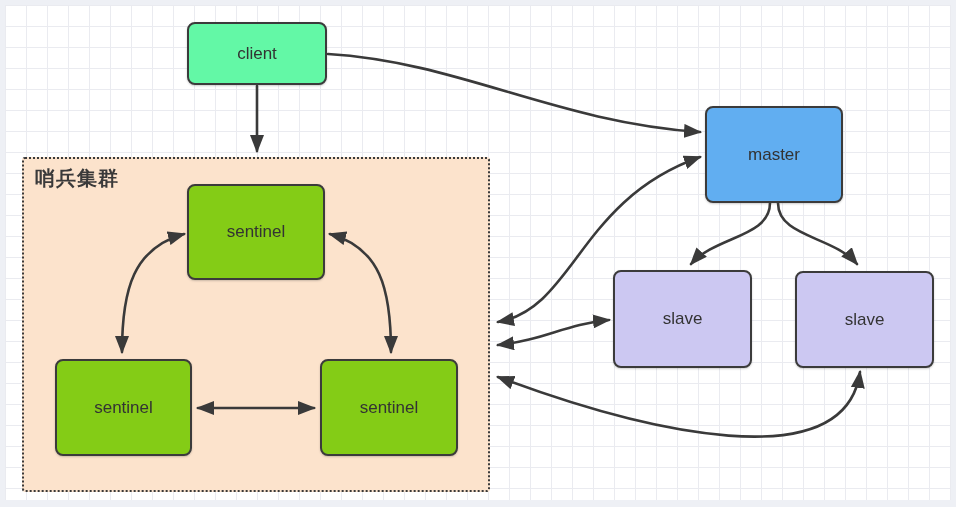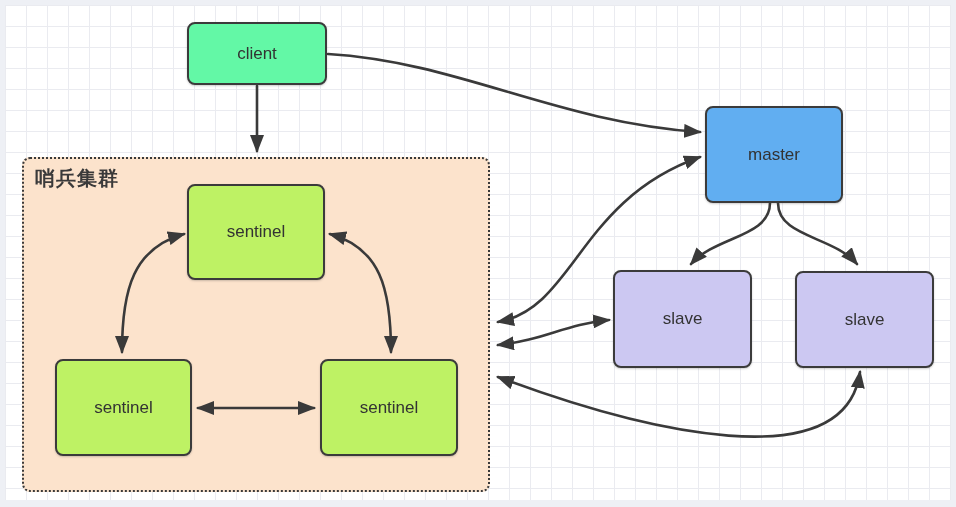--- a/index.html
+++ b/index.html
@@ -26,30 +26,30 @@
     border-radius:8px;
     display:flex;align-items:center;justify-content:center;
     font-size:17px;color:#333;
     box-sizing:border-box;
     box-shadow:0 1px 2px rgba(60,60,60,.25);
   }
   .node-client{left:187px;top:22px;width:140px;height:63px;background:#63f8a6;}
   .node-master{left:705px;top:106px;width:138px;height:97px;background:#61aef1;}
   .node-slave1{left:613px;top:270px;width:139px;height:98px;background:#ccc8f2;}
   .node-slave2{left:795px;top:271px;width:139px;height:97px;background:#ccc8f2;}
-  .node-sentinel{background:#bef264;}
+  .node-sentinel{background:#84cc16;}
   .node-sentinel-top{left:187px;top:184px;width:138px;height:96px;}
   .node-sentinel-left{left:55px;top:359px;width:137px;height:97px;}
   .node-sentinel-right{left:320px;top:359px;width:138px;height:97px;}
 
   .cluster{
     position:absolute;left:22px;top:157px;width:468px;height:335px;
     background:#fce3cc;
     border:2.5px dotted #3a3a3a;
-    border-radius:8px;
+    border-radius:3px;
     box-sizing:border-box;
   }
   .cluster-label{
     position:absolute;left:11px;top:6px;
     font-size:20px;font-weight:bold;color:#3a3a3a;
     letter-spacing:1px;
   }
 </style>
 </head>
 <body>

